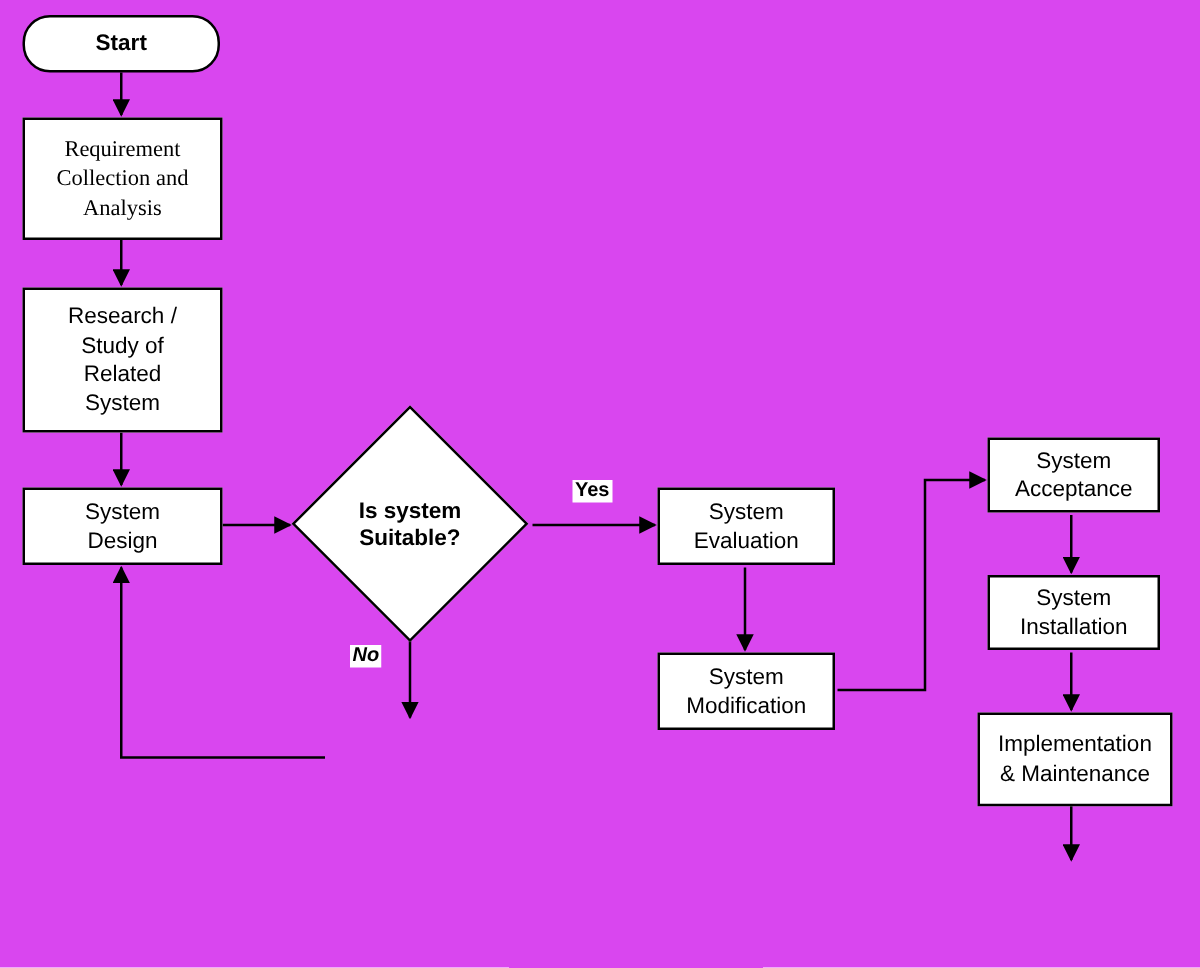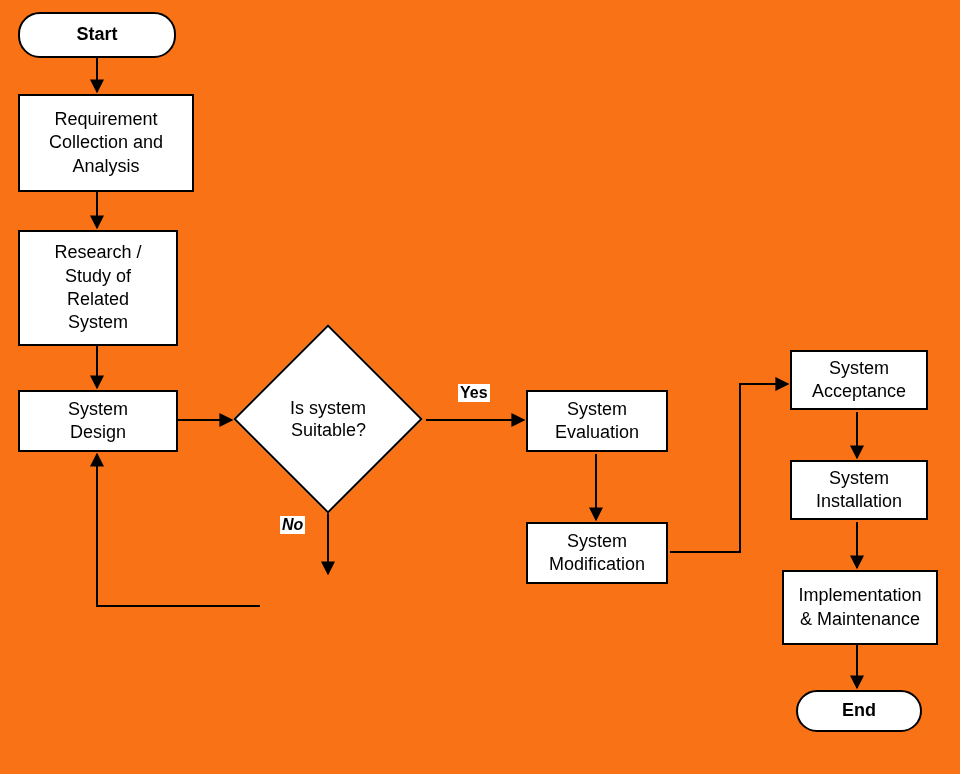--- a/index.html
+++ b/index.html
@@ -5,21 +5,21 @@
   html, body {
     margin: 0;
     padding: 0;
     background: #fff;
     font-family: Arial, Helvetica, sans-serif;
   }
   .canvas {
     position: relative;
     width: 960px;
     height: 774px;
-    background: #f97316;
+    background: #d946ef;
   }
   .box {
     position: absolute;
     border: 2px solid #000;
     background: #fff;
     display: flex;
     align-items: center;
     justify-content: center;
     text-align: center;
     font-size: 18px;
@@ -37,22 +37,23 @@
     height: 100%;
     transform: rotate(45deg);
     border: 2px solid #000;
     background: #fff;
     box-sizing: border-box;
   }
   .diamond-text {
     position: absolute;
     left: 0; top: 0; width: 100%; height: 100%;
     display: flex; align-items: center; justify-content: center;
-    text-align: right; font-size: 18px; line-height: 1.25;
+    text-align: center; font-size: 18px; line-height: 1.25;
     z-index: 2;
+    font-weight: bold;
   }
   .edge-label {
     position: absolute;
     font-size: 16px;
     font-weight: 700;
     background: #fff;
     padding: 0 2px;
   }
   svg.arrows {
     position: absolute;
@@ -95,21 +96,21 @@
 
     <line x1="857" y1="522" x2="857" y2="568" stroke="#000" stroke-width="2" marker-end="url(#arrow)"></line>
 
     <line x1="857" y1="636" x2="857" y2="688" stroke="#000" stroke-width="2" marker-end="url(#arrow)"></line>
   </svg>
 
   <div class="box terminator" style="left:18px; top:12px; width:158px; height:46px;">
     <span>Start</span>
   </div>
 
-  <div class="box" style="left:18px; top:94px; width:176px; height:98px;">
+  <div class="box" style="left:18px; top:94px; width:160px; height:98px;font-family:Liberation Serif, serif;">
     <span>Requirement<br>Collection and<br>Analysis</span>
   </div>
 
   <div class="box" style="left:18px; top:230px; width:160px; height:116px;text-align:center;">
     <span>Research /<br>Study of<br>Related<br>System</span>
   </div>
 
   <div class="box" style="left:18px; top:390px; width:160px; height:62px;">
     <span>System<br>Design</span>
   </div>
@@ -133,21 +134,18 @@
   </div>
 
   <div class="box" style="left:790px; top:460px; width:138px; height:60px;">
     <span>System<br>Installation</span>
   </div>
 
   <div class="box" style="left:782px; top:570px; width:156px; height:75px;">
     <span>Implementation<br>&amp; Maintenance</span>
   </div>
 
-  <div class="box terminator" style="left:796px; top:690px; width:126px; height:42px;">
-    <span>End</span>
-  </div>
 
   <div class="edge-label" style="left:458px; top:384px;">Yes</div>
 
   <div class="edge-label" style="left:280px; top:516px;font-style:italic;">No</div>
 
 </div>
 
 </body></html>

